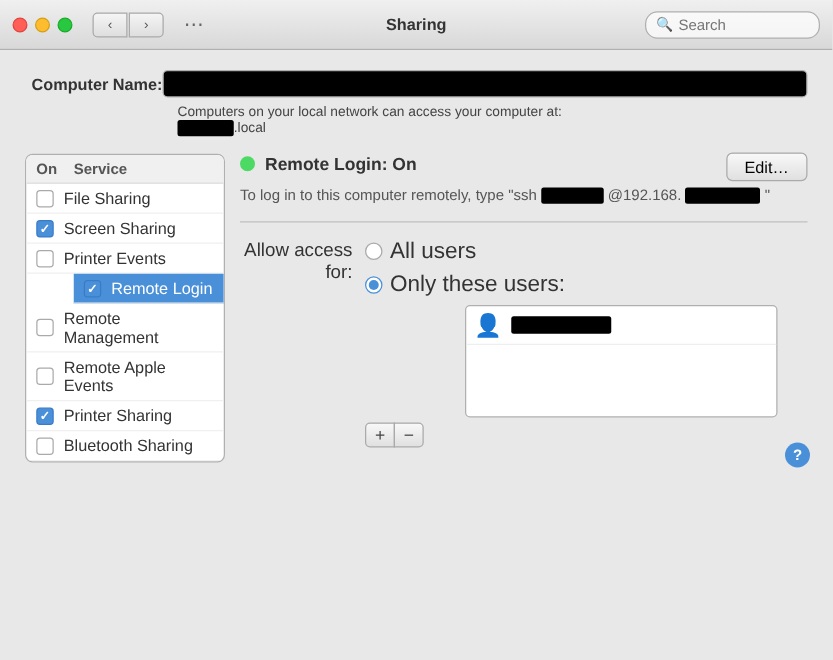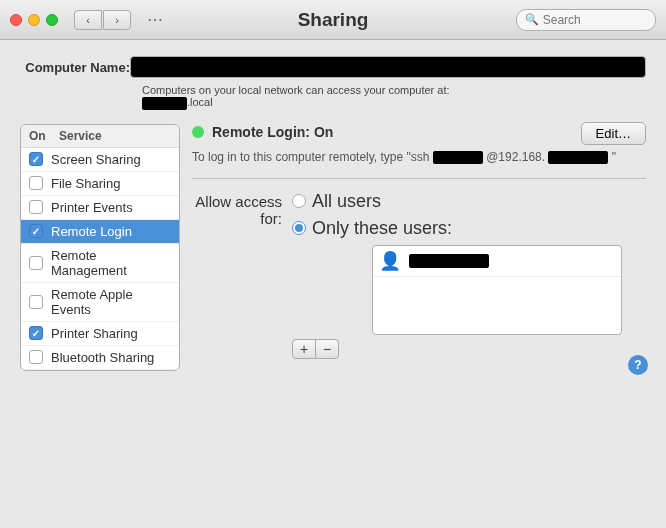--- a/index.html
+++ b/index.html
@@ -70,21 +70,21 @@
       align-items: center;
       cursor: pointer;
       color: #666;
       font-size: 16px;
     }
 
     .titlebar-title {
       position: absolute;
       left: 50%;
       transform: translateX(-50%);
-      font-size: 19px;
+      font-size: 13px;
       font-weight: 600;
       color: #333;
     }
 
     .search-box {
       margin-left: auto;
       display: flex;
       align-items: center;
       background: rgba(255,255,255,0.7);
       border: 1px solid #b0b0b0;
@@ -209,20 +209,21 @@
       display: flex;
       align-items: center;
       padding: 4px 8px;
       border-bottom: 1px solid #f0f0f0;
       cursor: pointer;
     }
 
     .service-row.selected {
       background: #4a90d9;
       color: white;
+      margin-left: 38px;
     }
 
     .service-row.selected .service-name {
       color: white;
     }
 
     .checkbox {
       width: 14px;
       height: 14px;
       border: 1px solid #aaa;
@@ -476,26 +477,26 @@
   <div class="content-area">
 
     <div class="services-panel">
       <div class="services-header">
         <span class="col-on">On</span>
         <span class="col-service">Service</span>
       </div>
 
       <div id="services-list">
           <div class="service-row">
+            <div class="checkbox"></div>
+            <span class="service-name">File Sharing</span>
+          </div>
+          <div class="service-row">
             <div class="checkbox checked"></div>
             <span class="service-name">Screen Sharing</span>
-          </div>
-          <div class="service-row">
-            <div class="checkbox"></div>
-            <span class="service-name">File Sharing</span>
           </div>
           <div class="service-row">
             <div class="checkbox"></div>
             <span class="service-name">Printer Events</span>
           </div>
           <div class="service-row selected">
             <div class="checkbox checked"></div>
             <span class="service-name">Remote Login</span>
           </div>
           <div class="service-row">

